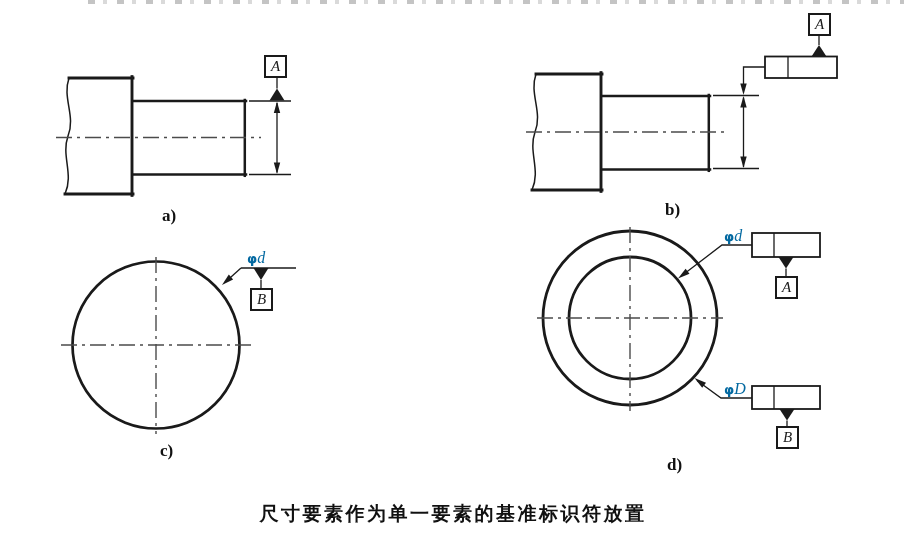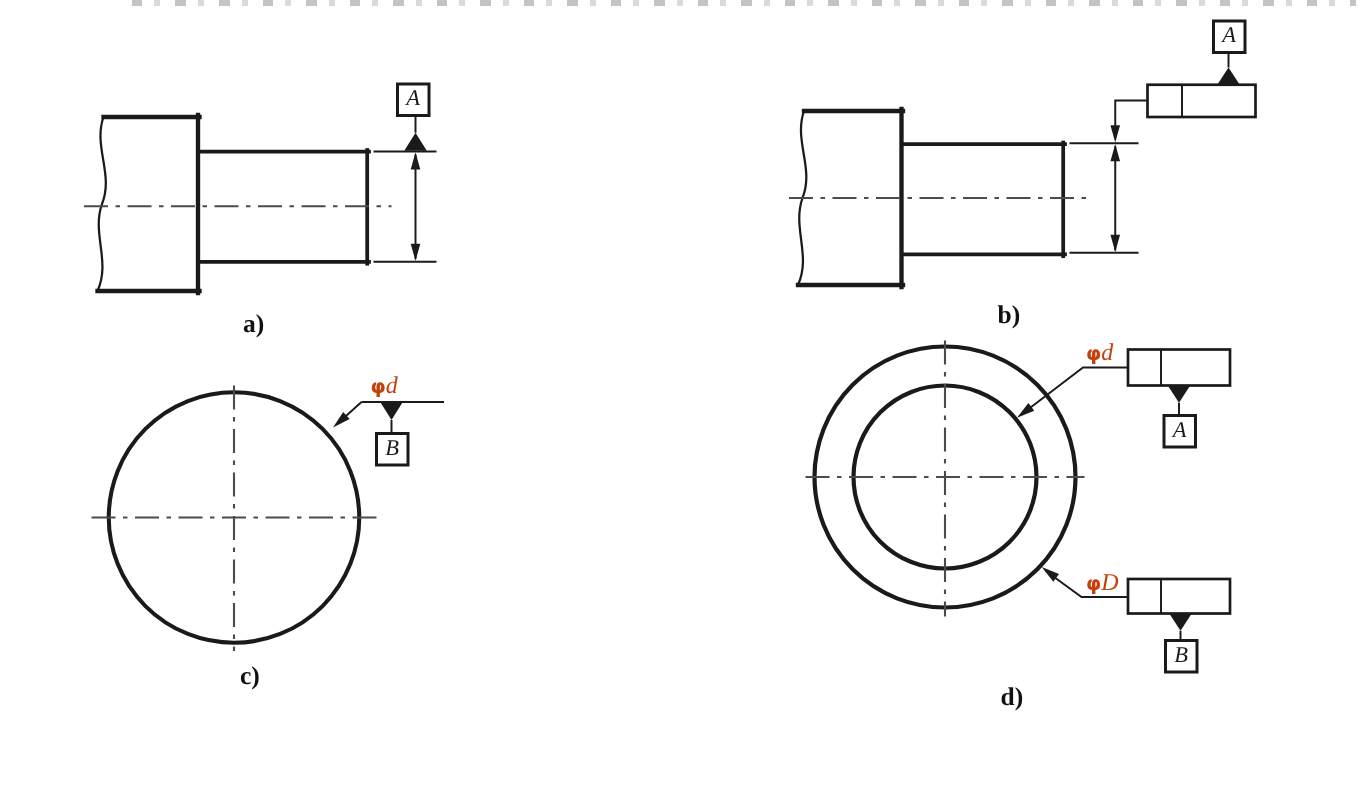--- a/index.html
+++ b/index.html
@@ -11,21 +11,21 @@
   .thin{stroke:#1a1a1a;stroke-width:1.3;fill:none;}
   .wavy{stroke:#1a1a1a;stroke-width:1.5;fill:none;}
   .center{stroke:#4b4b4b;stroke-width:1.4;fill:none;stroke-dasharray:16 5 3 5;}
   .fillblk{fill:#1a1a1a;stroke:none;}
   .boxline{stroke:#1a1a1a;stroke-width:1.8;fill:#ffffff;}
   .datum-frame{position:absolute;box-sizing:border-box;width:23px;height:23px;border:2px solid #1a1a1a;
     background:#fff;display:flex;align-items:center;justify-content:center;
     font-family:"Liberation Serif",serif;font-style:italic;font-size:15px;color:#1a1a1a;}
   .fig-label{position:absolute;font-family:"Liberation Serif",serif;font-weight:bold;
     font-size:17px;color:#111;}
-  .dim-label{position:absolute;white-space:nowrap;color:#c2410c;}
+  .dim-label{position:absolute;white-space:nowrap;color:#0369a1;}
   .dim-label .phi{font-family:"DejaVu Sans",sans-serif;font-weight:bold;font-size:13px;}
   .dim-label .letter{font-family:"Liberation Serif",serif;font-style:italic;font-size:16px;}
   .caption{position:absolute;left:0;right:0;top:501px;text-align:center;font-weight:bold;
     font-size:19px;letter-spacing:2.5px;color:#111;font-family:"Liberation Sans",sans-serif;}
   .clipped-strip{position:absolute;left:88px;right:2px;top:0;height:4px;opacity:.55;
     background:repeating-linear-gradient(90deg,rgba(60,60,60,.55) 0 7px,transparent 7px 15px,
     rgba(60,60,60,.35) 15px 19px,transparent 19px 29px);}
 </style>
 </head>
 <body>
@@ -131,14 +131,15 @@
   </div>
   <div class="dim-label" style="left:724px;top:380px;">
     <span class="phi">φ</span><span class="letter">D</span>
   </div>
 
   <div class="fig-label" style="left:162px;top:206px;">a)</div>
   <div class="fig-label" style="left:665px;top:200px;">b)</div>
   <div class="fig-label" style="left:160px;top:441px;">c)</div>
   <div class="fig-label" style="left:667px;top:455px;">d)</div>
 
+  <div class="caption">尺寸要素作为单一要素的基准标识符放置</div>
 
 </div>
 
 </body></html>

